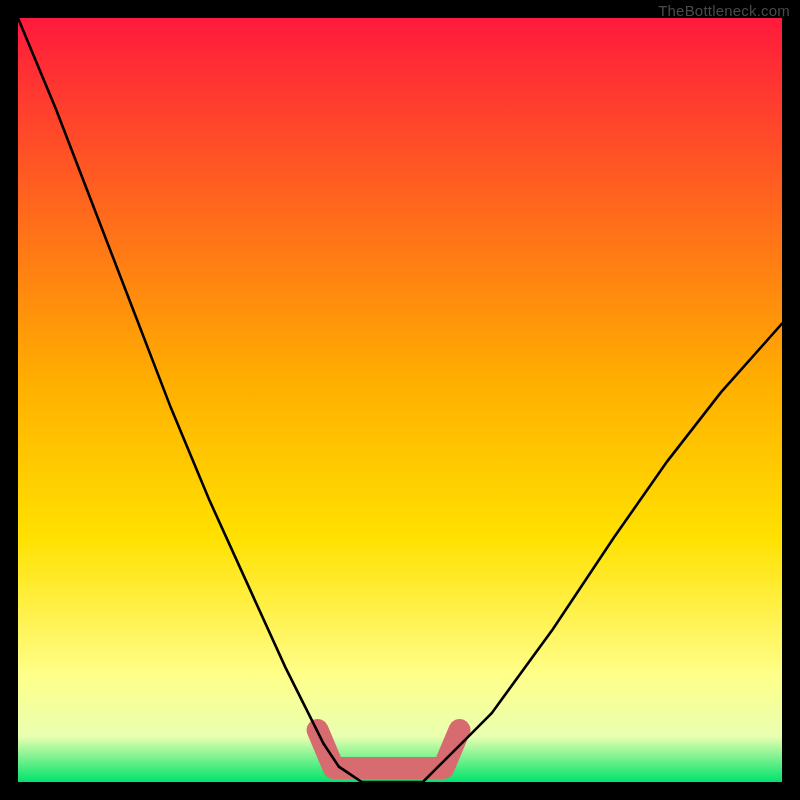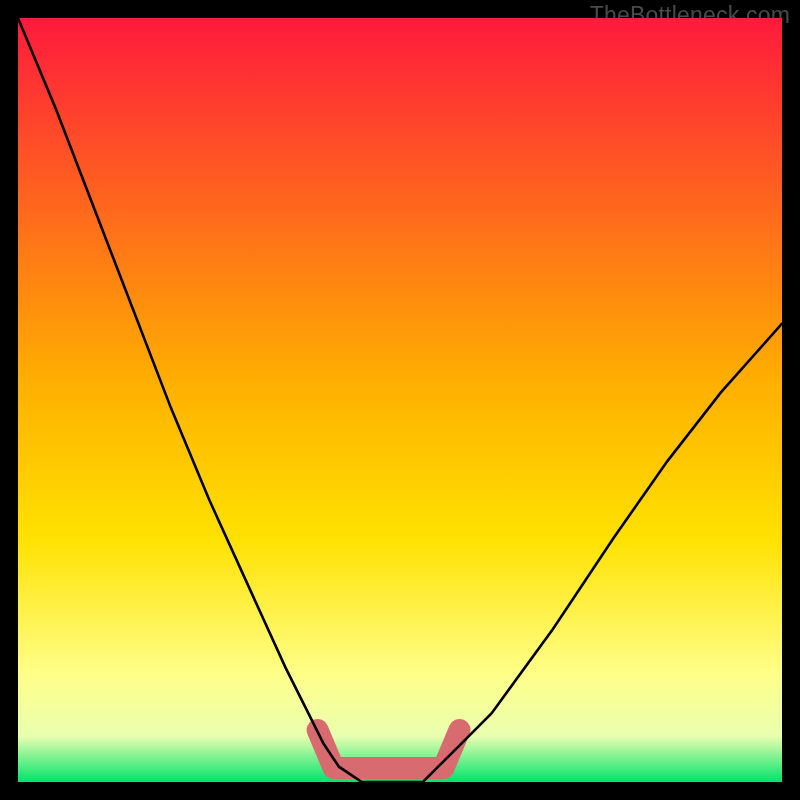--- a/index.html
+++ b/index.html
@@ -22,21 +22,21 @@
     left: 18px;
     top: 18px;
     width: 764px;
     height: 764px;
   }
   .watermark {
     position: absolute;
     top: 2px;
     right: 10px;
     color: #4a4a4a;
-    font-size: 23px;
+    font-size: 15px;
     font-weight: 500;
     letter-spacing: 0.2px;
     user-select: none;
   }
   svg { display: block; }
 </style>
 </head>
 <body>
 
 <div class="frame">

